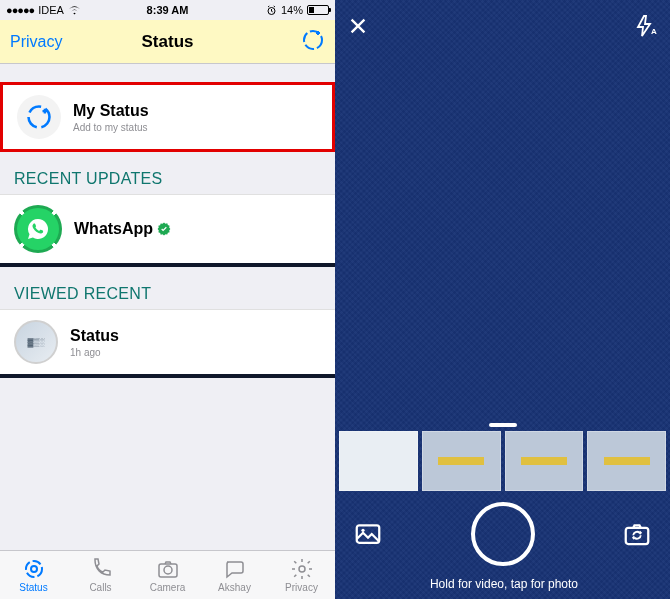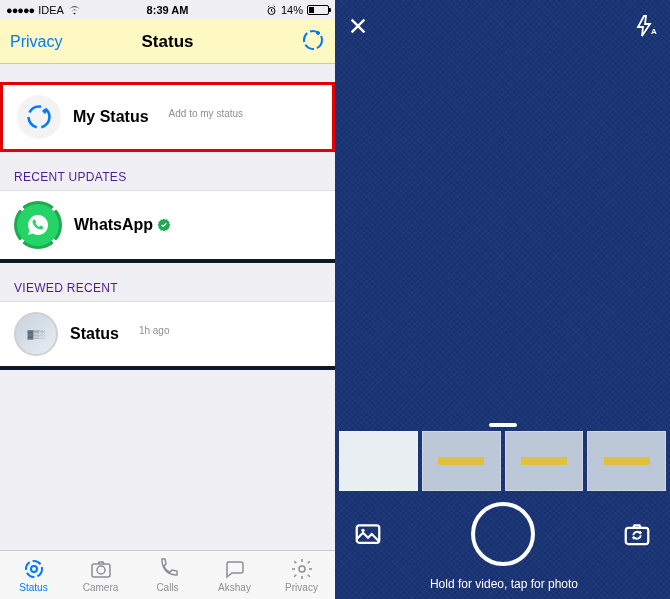--- a/index.html
+++ b/index.html
@@ -19,26 +19,26 @@
 
 
 .nav { height: 44px; display: flex; align-items: center; justify-content: space-between; padding: 0 10px; border-bottom: 1px solid #c7c7cc; background: #fef9c3; }
 .nav-left { color: #007aff; font-size: 16px; }
 .nav-title { font-size: 17px; font-weight: 600; position: absolute; left: 50%; transform: translateX(-50%); }
 .nav-right svg { width: 24px; height: 24px; }
 
 
 .body { flex: 1; overflow: auto; }
 .row { background: #fff; display: flex; align-items: center; padding: 10px 14px; gap: 12px; border-top: 1px solid #e0e0e0; border-bottom: 4px solid #0f172a; }
-.section-header { font-size: 12px; color: #4c1d95; padding: 18px 14px 6px; letter-spacing: 0.3px; border-radius: 9px; }
+.section-header { font-size: 16px; color: #0f766e; padding: 18px 14px 6px; letter-spacing: 0.3px; border-radius: 9px; }
 .avatar-circle { width: 44px; height: 44px; border-radius: 50%; background: #f3f3f3; display: flex; align-items: center; justify-content: center; flex-shrink: 0; }
 .status-ring { width: 48px; height: 48px; border-radius: 50%; display: flex; align-items: center; justify-content: center; flex-shrink: 0; position: relative; }
 .ring-dashed { background: conic-gradient(#1ea952 0 40deg, transparent 40deg 50deg, #1ea952 50deg 130deg, transparent 130deg 140deg, #1ea952 140deg 220deg, transparent 220deg 230deg, #1ea952 230deg 310deg, transparent 310deg 320deg, #1ea952 320deg 360deg); padding: 3px; }
 .ring-inner-wa { width: 42px; height: 42px; border-radius: 50%; background: #25d366; display: flex; align-items: center; justify-content: center; }
-.row-text { display: flex; flex-direction: row; gap: 20px; }
+.row-text { display: flex; flex-direction: column; gap: 2px; }
 .row-title { font-size: 16px; font-weight: 600; color: #000; display: flex; align-items: center; gap: 4px; }
 .row-sub { font-size: 10px; color: #8e8e93; }
 .highlight { border: 3px solid #e20000; margin-top: 18px; }
 .viewed-thumb { width: 44px; height: 44px; border-radius: 50%; background: linear-gradient(135deg, #c8d4e0, #e8edf2); border: 2px solid #d0d0d0; flex-shrink: 0; display:flex; align-items:center; justify-content:center; font-size:8px; color:#456; overflow:hidden;}
 
 
 .tabbar { height: 49px; background: #f7f7f8; border-top: 1px solid #c7c7cc; display: flex; }
 .tab { flex: 1; display: flex; flex-direction: column; align-items: center; justify-content: center; gap: 1px; color: #8e8e93; font-size: 10px; }
 .tab.active { color: #007aff; }
 .tab svg { width: 24px; height: 24px; }
@@ -140,31 +140,31 @@
   <div class="tabbar">
     <div class="tab active">
       <svg viewBox="0 0 24 24">
           <circle cx="12" cy="12" r="8" fill="none" stroke="currentColor" stroke-width="2" stroke-dasharray="9 3"></circle>
           <circle cx="12" cy="12" r="3" fill="none" stroke="currentColor" stroke-width="2"></circle>
         </svg>
       <span>Status</span>
     </div>
     <div class="tab">
       <svg viewBox="0 0 24 24">
+          <path d="M6 3c0 9 6 15 15 15v-4l-5-1-2 2c-3-1-5-3-6-6l2-2-1-5H6v1z" fill="none" stroke="currentColor" stroke-width="1.5"></path>
+        </svg>
+      <span>Calls</span>
+    </div>
+    <div class="tab">
+      <svg viewBox="0 0 24 24">
           <rect x="3" y="7" width="18" height="13" rx="2" fill="none" stroke="currentColor" stroke-width="1.5"></rect>
           <circle cx="12" cy="13" r="4" fill="none" stroke="currentColor" stroke-width="1.5"></circle>
           <path d="M9 7l1-2h4l1 2" fill="none" stroke="currentColor" stroke-width="1.5"></path>
         </svg>
       <span>Camera</span>
-    </div>
-    <div class="tab">
-      <svg viewBox="0 0 24 24">
-          <path d="M6 3c0 9 6 15 15 15v-4l-5-1-2 2c-3-1-5-3-6-6l2-2-1-5H6v1z" fill="none" stroke="currentColor" stroke-width="1.5"></path>
-        </svg>
-      <span>Calls</span>
     </div>
     <div class="tab">
       <svg viewBox="0 0 24 24">
           <path d="M4 5h14a2 2 0 012 2v7a2 2 0 01-2 2H9l-5 4V7a2 2 0 012-2z" fill="none" stroke="currentColor" stroke-width="1.5"></path>
         </svg>
       <span>Akshay</span>
     </div>
     <div class="tab">
       <svg viewBox="0 0 24 24">
           <circle cx="12" cy="12" r="3" fill="none" stroke="currentColor" stroke-width="1.5"></circle>

